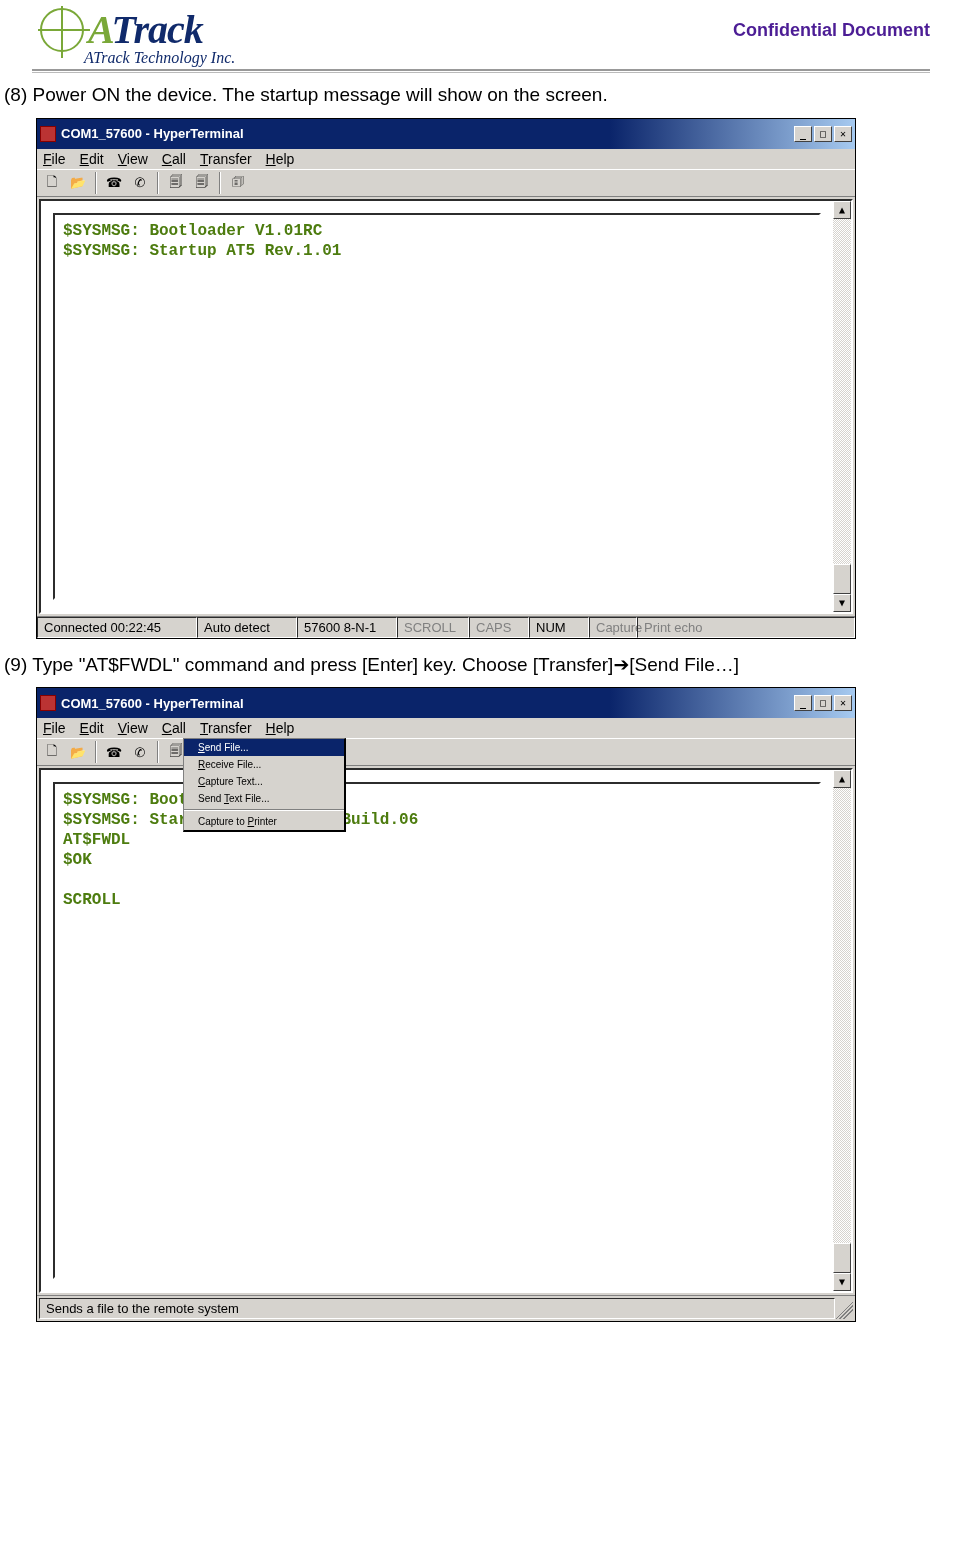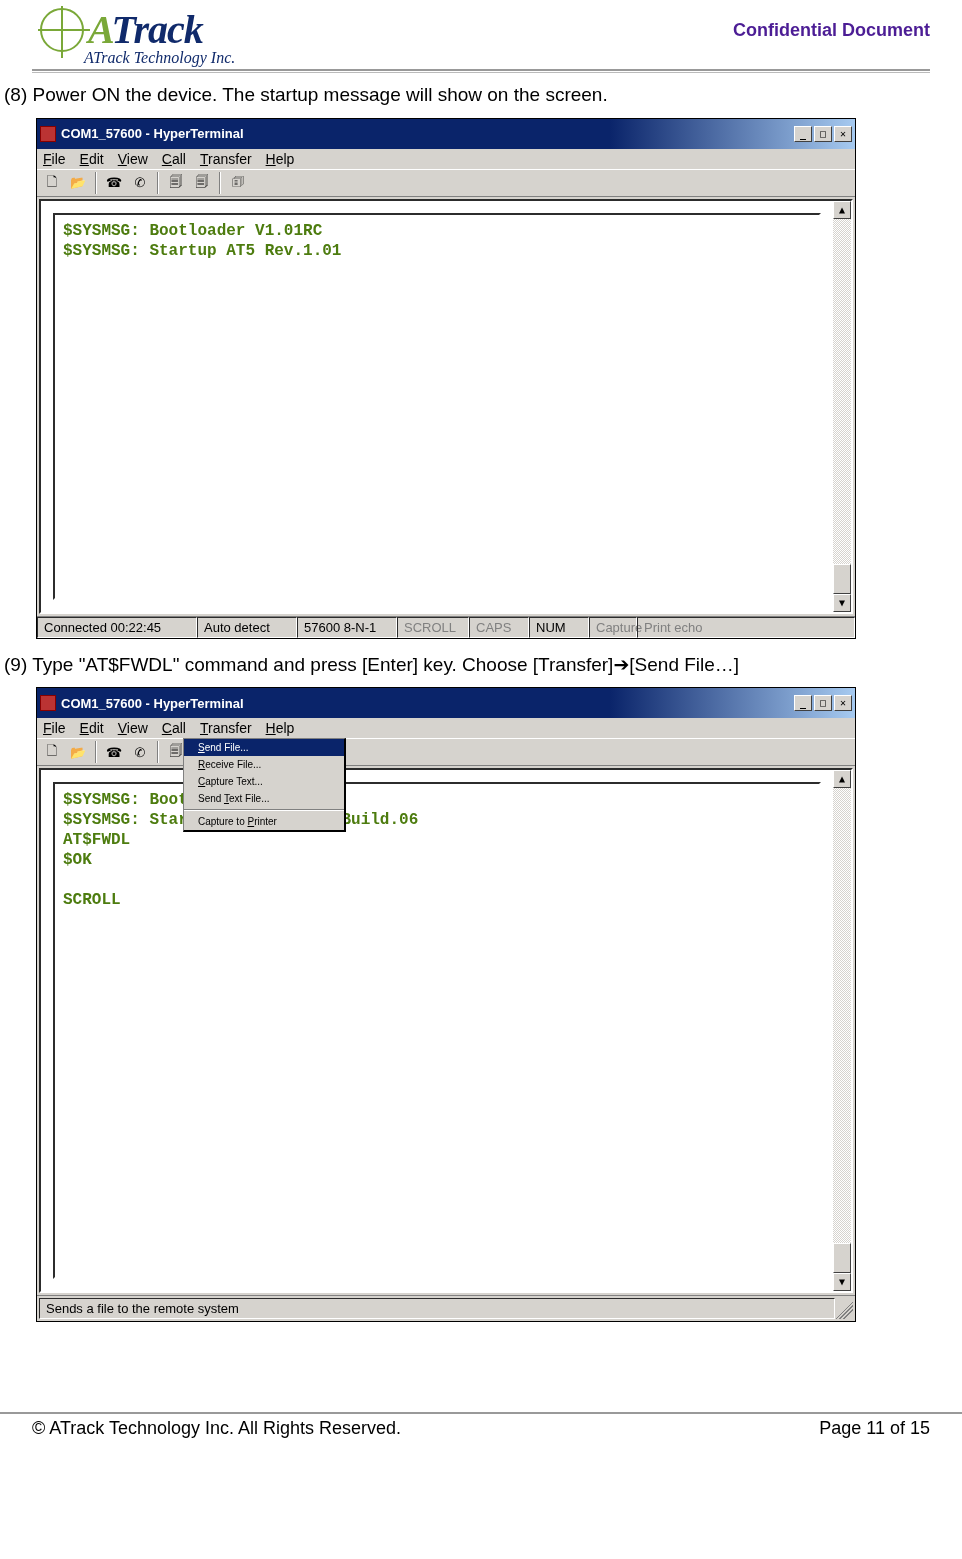--- a/index.html
+++ b/index.html
@@ -188,18 +188,14 @@
       </div>
     </div>
     <div class="statusbar">
       <div class="spanel full grow">Sends a file to the remote system</div>
       <div class="grip"></div>
     </div>
   </div>
 
 </div>
 
-<div class="footer">
-  <span>© ATrack Technology Inc. All Rights Reserved.</span>
-  <span>Page 11 of 15</span>
+
 </div>
 
-</div>
-
 </body></html>

